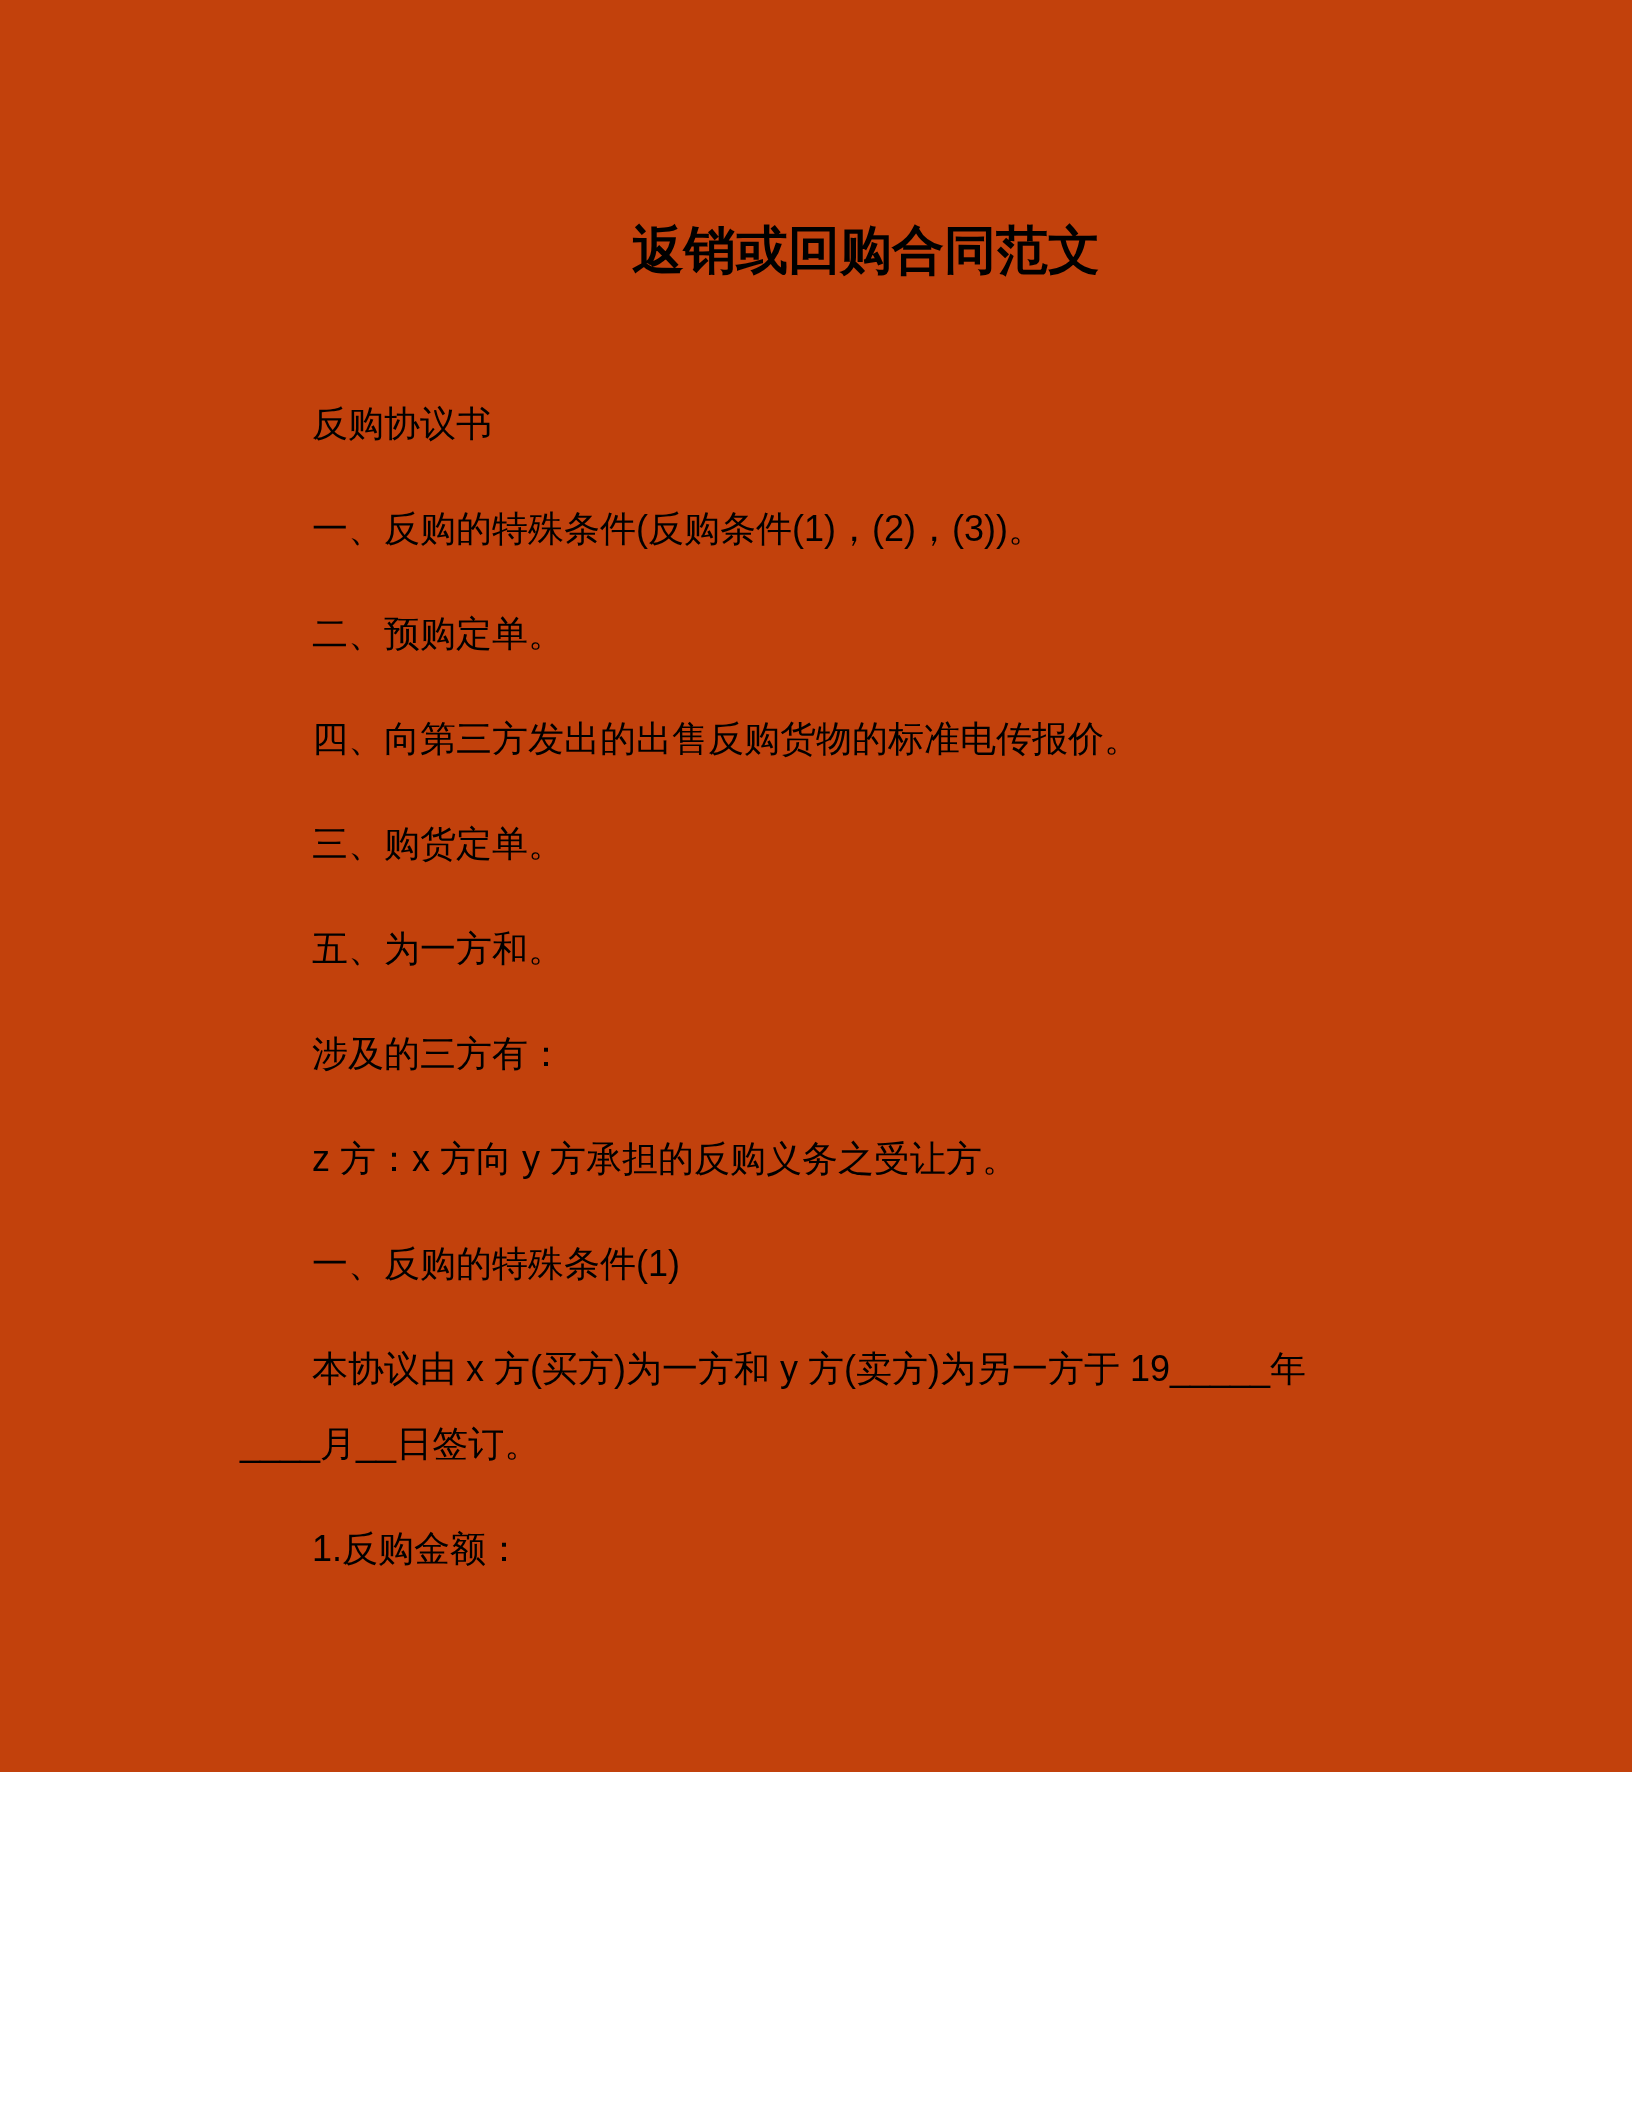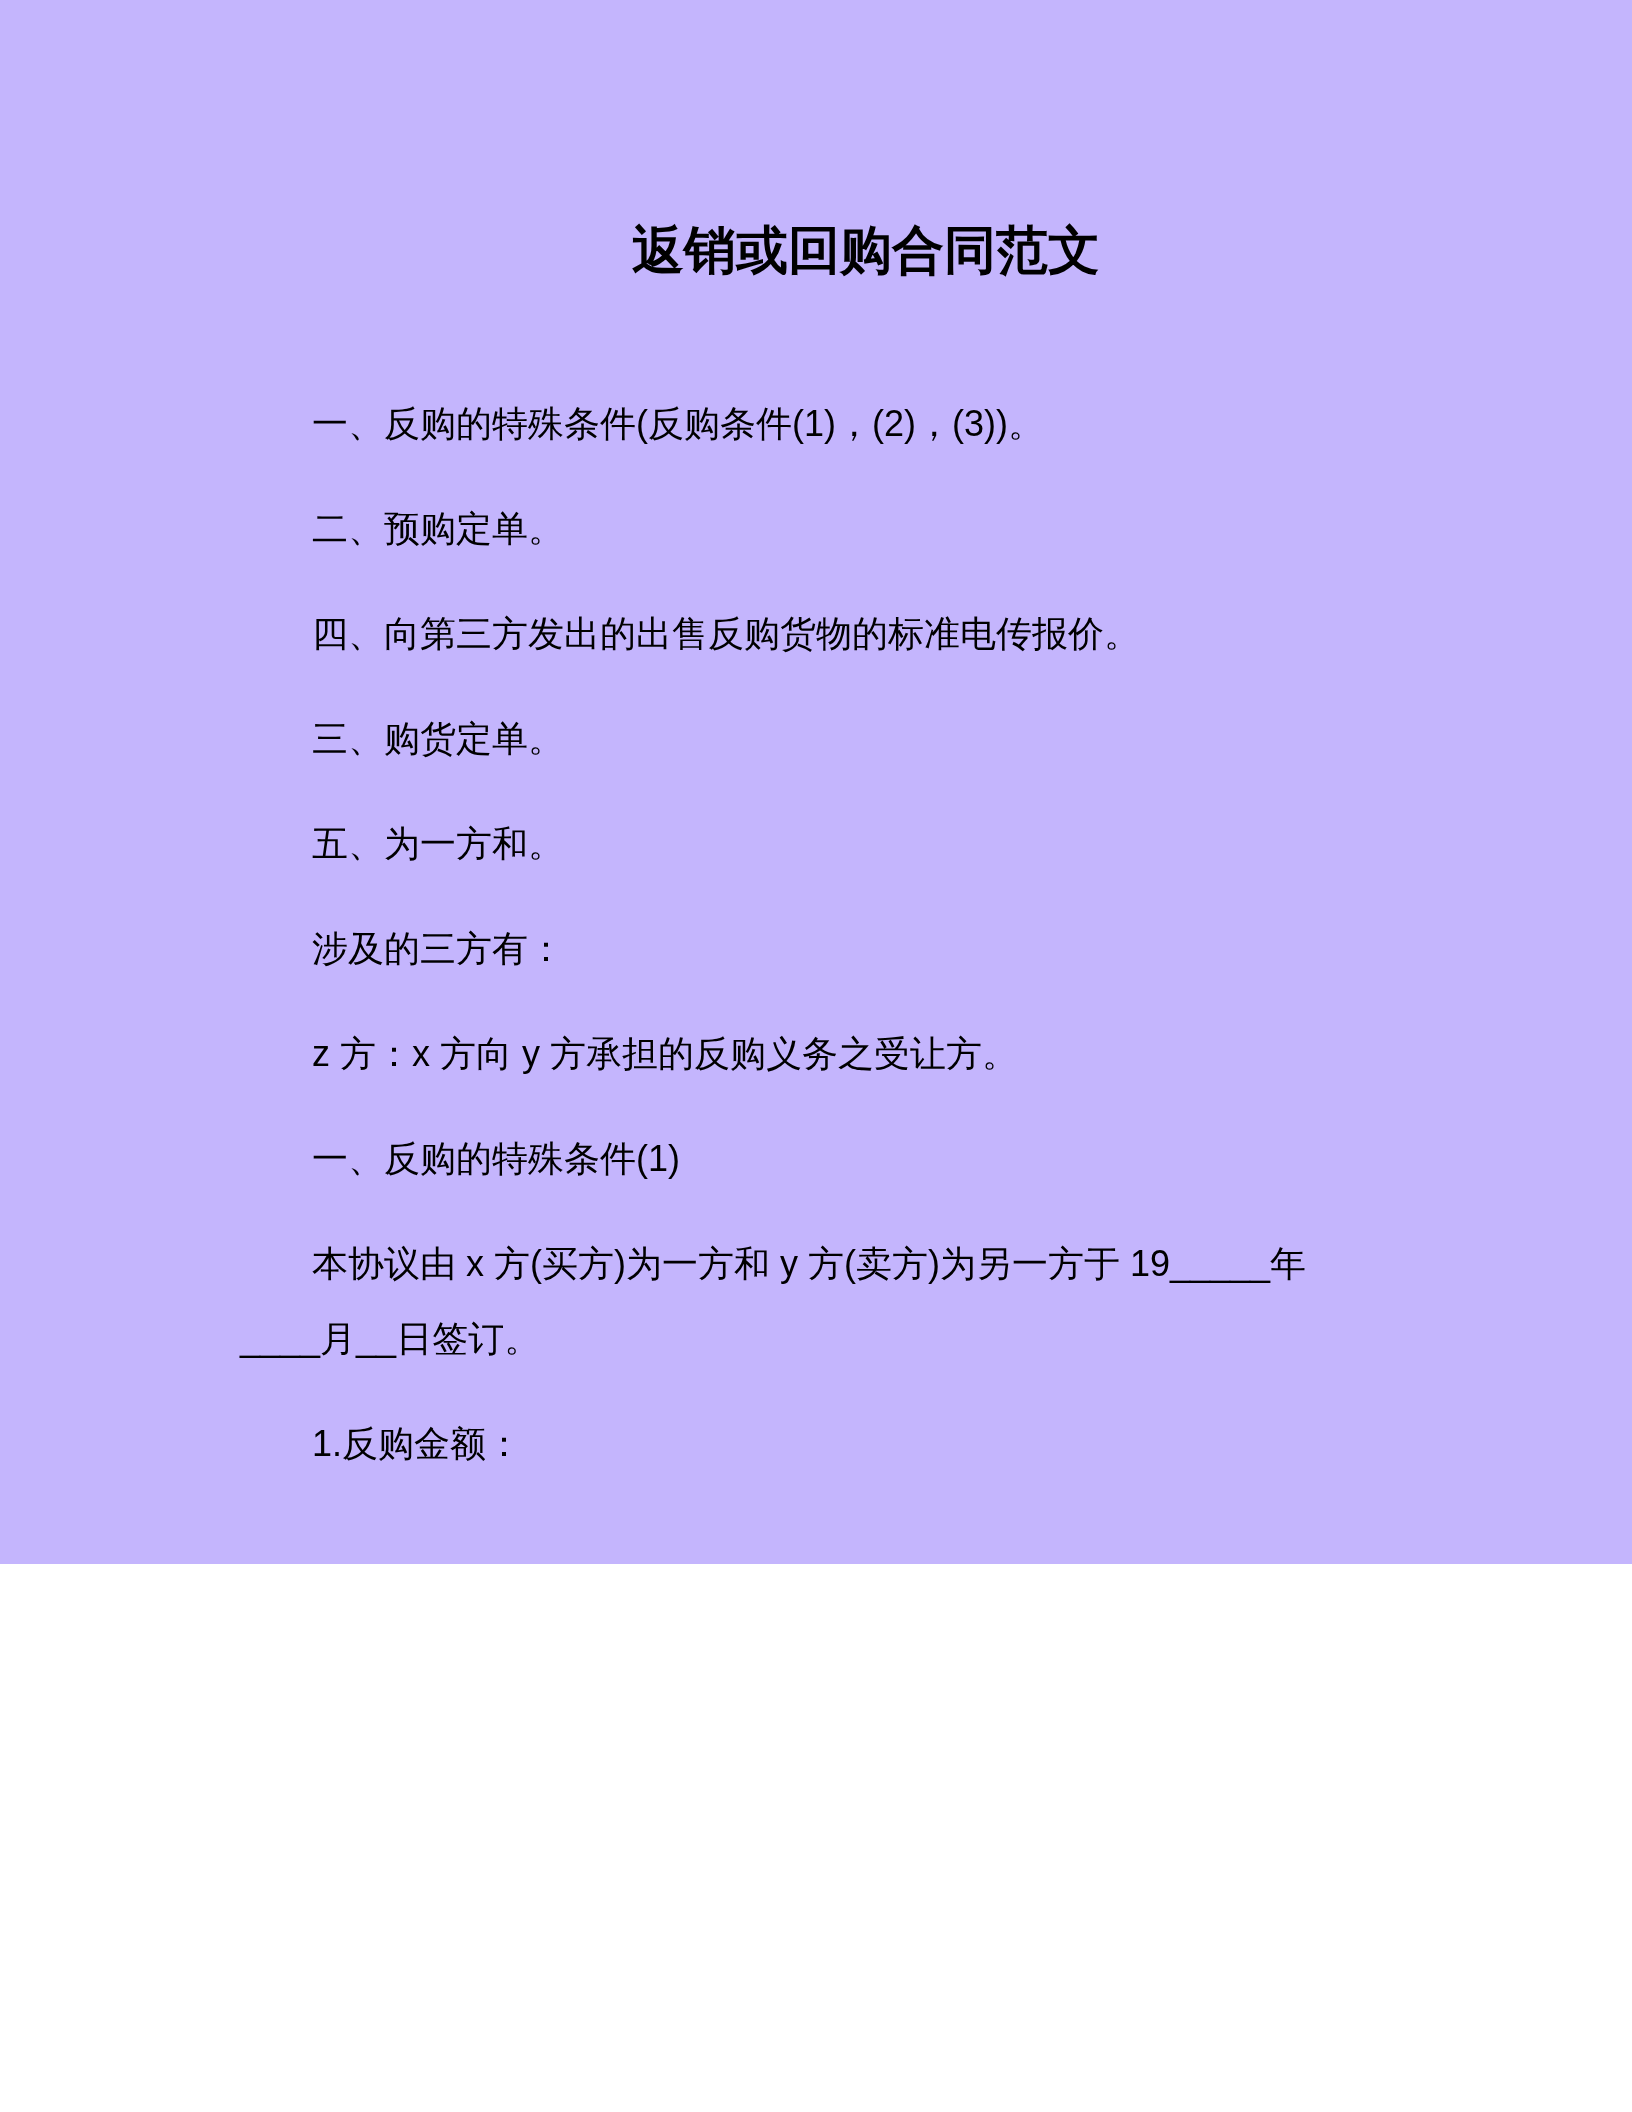--- a/index.html
+++ b/index.html
@@ -3,22 +3,22 @@
 <meta charset="utf-8">
 <style>
   html, body {
     margin: 0;
     padding: 0;
     background: #ffffff;
   }
   .page {
     position: relative;
     width: 1632px;
-    height: 1564px;
-    background: #c4b5fd;
+    height: 1772px;
+    background: #c2410c;
     color: #000000;
     font-family: "Liberation Sans", sans-serif;
     overflow: hidden;
     box-sizing: border-box;
   }
   .content {
     box-sizing: border-box;
     width: 100%;
     padding-left: 240px;
     padding-right: 240px;
@@ -49,20 +49,23 @@
   }
 </style>
 </head>
 <body>
 
 <div class="page">
   <div class="content">
     <div class="doc-title">返销或回购合同范文</div>
     <div id="paragraphs">
         <div class="para">
+          <span class="line first">反购协议书</span>
+        </div>
+        <div class="para">
           <span class="line first">一、反购的特殊条件(反购条件(1)，(2)，(3))。</span>
         </div>
         <div class="para">
           <span class="line first">二、预购定单。</span>
         </div>
         <div class="para">
           <span class="line first">四、向第三方发出的出售反购货物的标准电传报价。</span>
         </div>
         <div class="para">
           <span class="line first">三、购货定单。</span>

